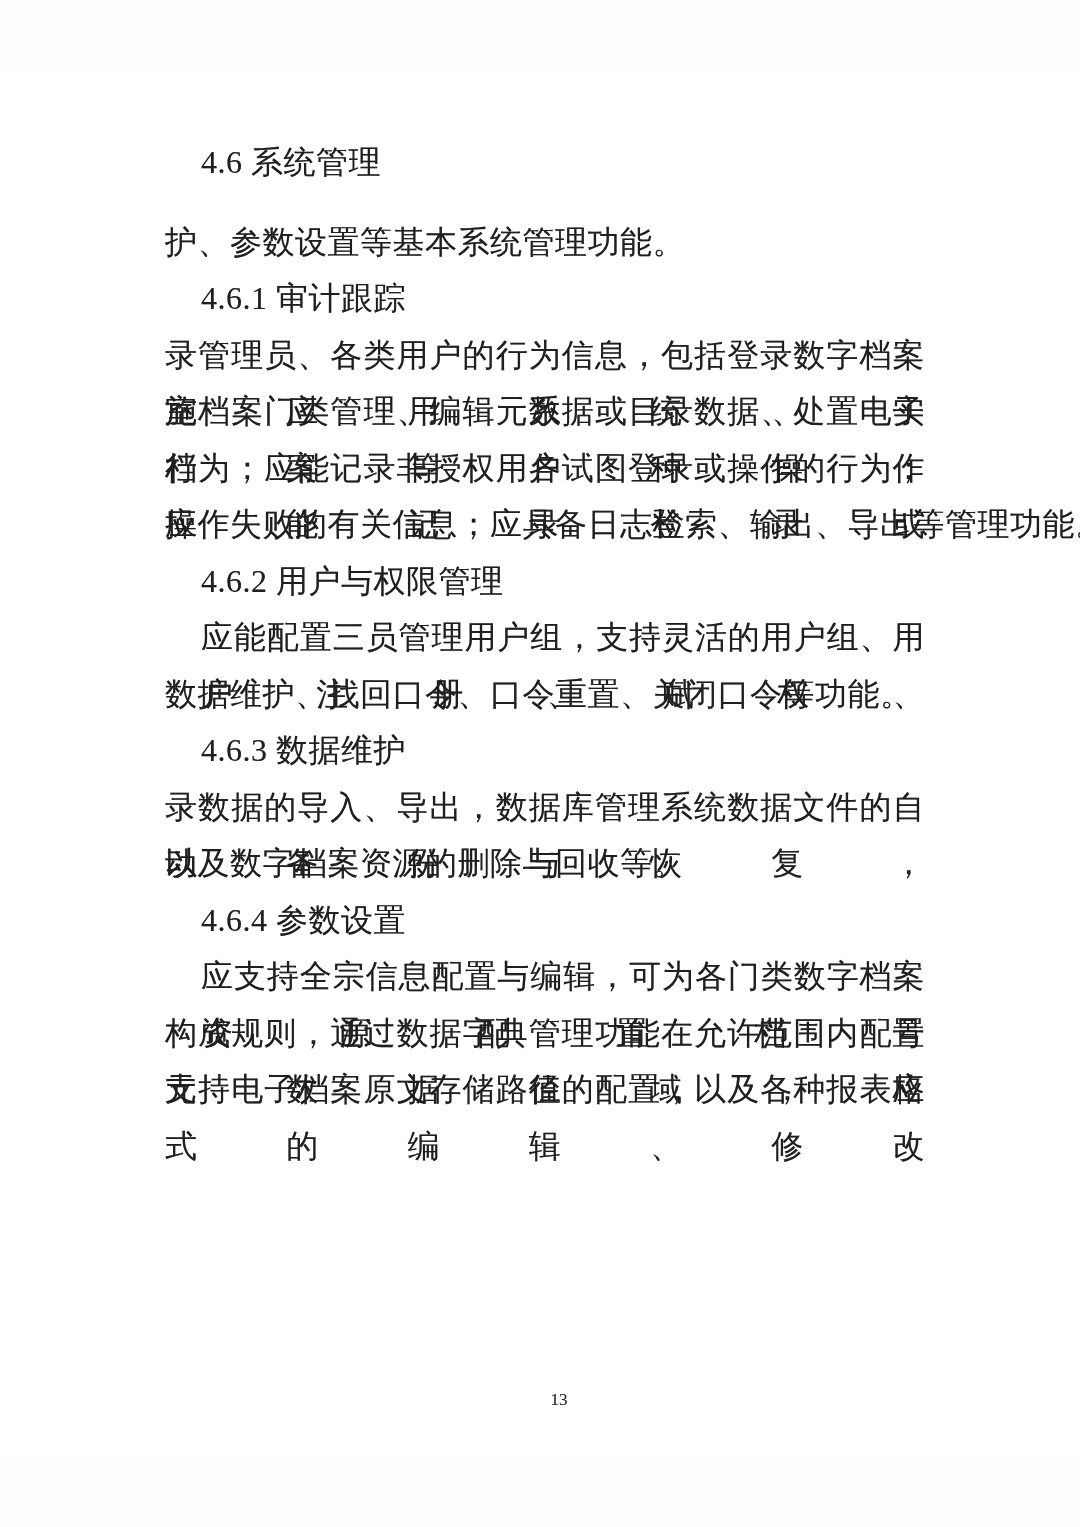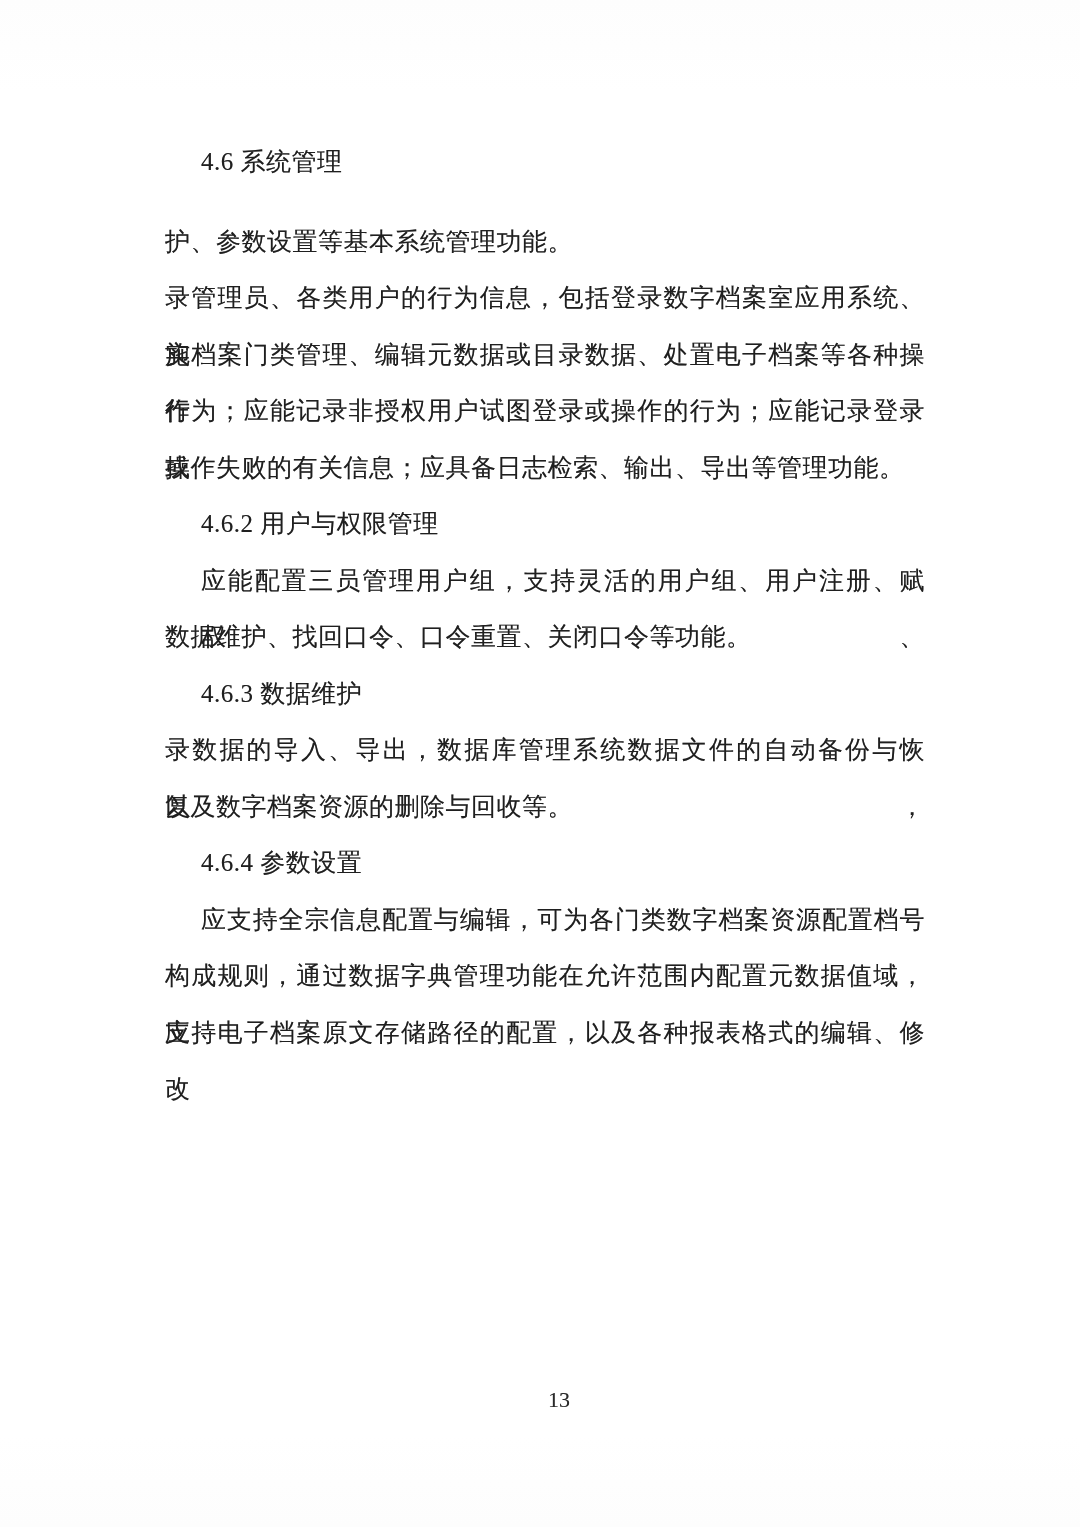--- a/index.html
+++ b/index.html
@@ -21,21 +21,21 @@
   .text-block {
     position: absolute;
     left: 165px;
     top: 134px;
     width: 760px;
   }
   .line {
     display: block;
     height: 56.5px;
     line-height: 56.5px;
-    font-size: 25px;
+    font-size: 32px;
     letter-spacing: 0.5px;
     color: #1f1f1f;
     text-shadow: 0 0 0.6px rgba(30,30,30,0.45);
     white-space: nowrap;
     overflow: visible;
   }
   .indent { padding-left: 36px; }
   .j {
     white-space: normal;
     text-align: justify;
@@ -46,37 +46,38 @@
   .gap-after { margin-bottom: 23px; }
   .page-footer {
     position: absolute;
     top: 1386px;
     left: 0;
     width: 1080px;
     text-align: center;
     transform: translateX(19px);
   }
   .page-number {
-    font-size: 22px;
+    font-size: 17px;
     line-height: 28px;
     color: #2a2a2a;
     text-shadow: 0 0 0.6px rgba(30,30,30,0.4);
   }
 </style>
 </head>
 <body>
 
 <div class="doc-page">
 
   <main class="text-block">
 
     <div class="line indent heading gap-after">4.6 系统管理</div>
 
     <div class="line">护、参数设置等基本系统管理功能。</div>
 
+    <div class="line indent heading">4.6.1 审计跟踪</div>
     <div class="line j">录管理员、各类用户的行为信息，包括登录数字档案室应用系统、实</div>
     <div class="line j">施档案门类管理、编辑元数据或目录数据、处置电子档案等各种操作</div>
     <div class="line j">行为；应能记录非授权用户试图登录或操作的行为；应能记录登录或</div>
     <div class="line">操作失败的有关信息；应具备日志检索、输出、导出等管理功能。</div>
 
     <div class="line indent heading">4.6.2 用户与权限管理</div>
     <div class="line indent j">应能配置三员管理用户组，支持灵活的用户组、用户注册、赋权、</div>
     <div class="line">数据维护、找回口令、口令重置、关闭口令等功能。</div>
 
     <div class="line indent heading">4.6.3 数据维护</div>

